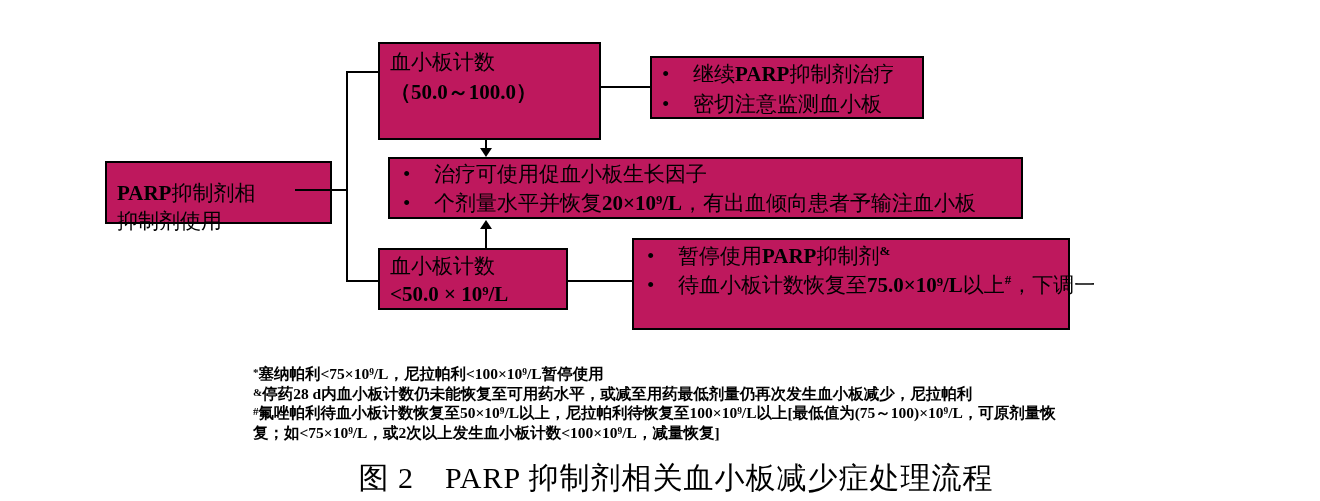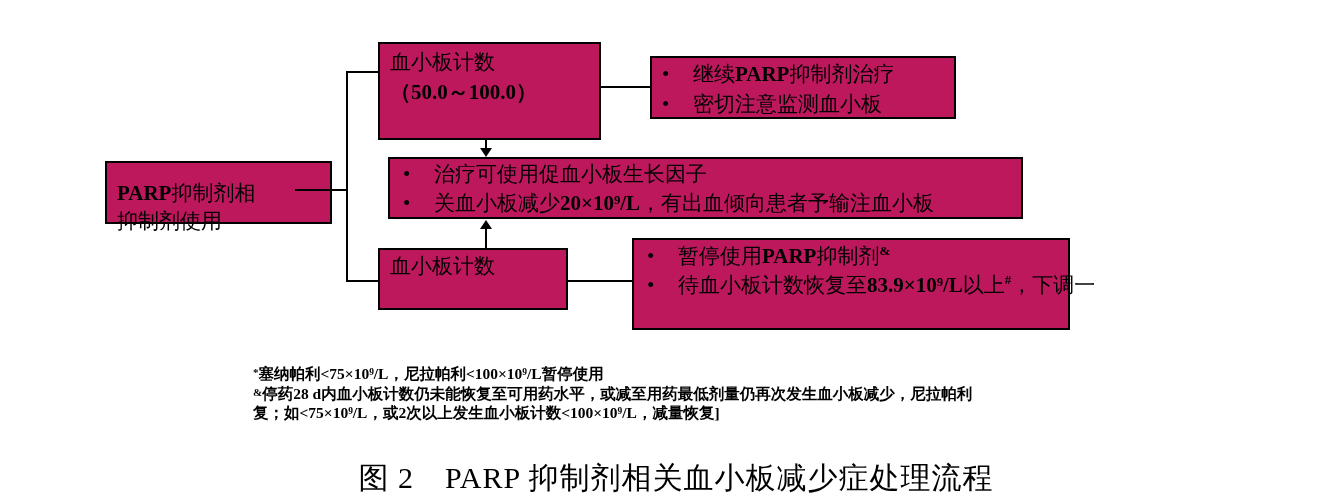--- a/index.html
+++ b/index.html
@@ -30,21 +30,21 @@
   .fn-line{white-space:nowrap;}
   .fn-marker{font-size:11px; vertical-align:3px;}
   #caption{
     position:absolute; left:16px; top:458px; width:1320px;
     text-align:center; font-size:30px; letter-spacing:1px;
   }
   
   #box-start{left:105px; top:161px; width:227px; height:63px; padding:16px 0 0 10px;}
   #box-range{left:378px; top:42px; width:223px; height:98px; padding:3px 0 0 10px; }
   #box-range .bline{line-height:30px;}
-  #box-continue{left:650px; top:56px; width:306px; height:63px; padding:1px 0 0 10px;}
+  #box-continue{left:650px; top:56px; width:274px; height:63px; padding:1px 0 0 10px;}
   #box-continue .brow{line-height:30px;}
   #box-treat{left:388px; top:157px; width:635px; height:62px; padding:1px 0 0 13px;}
   #box-treat .brow{line-height:29px;}
   #box-low{left:378px; top:248px; width:190px; height:62px; padding:2px 0 0 10px;}
   #box-pause{left:632px; top:238px; width:438px; height:92px; padding:2px 0 16px 13px;}
   #box-pause .brow{line-height:29px;}
 </style>
 </head>
 <body>
 
@@ -71,53 +71,55 @@
     </div>
   </div>
 
   <div class="box" id="box-treat">
     <div class="brow">
       <span class="dot has"></span>
       <span class="btext"><span>治疗可使用促血小板生长因子</span></span>
     </div>
     <div class="brow">
       <span class="dot has"></span>
-      <span class="btext"><span>关血小板减少</span><b>20×10⁹/L</b><span>，有出血倾向患者予输注血小板</span></span>
+      <span class="btext"><span>个剂量水平并恢复</span><b>20×10⁹/L</b><span>，有出血倾向患者予输注血小板</span></span>
     </div>
   </div>
 
   <div class="box" id="box-low">
     <div class="bline"><span>血小板计数</span></div>
+    <div class="bline"><b>&lt;50.0 × 10⁹/L</b></div>
   </div>
 
   <div class="box" id="box-pause">
     <div class="brow">
       <span class="dot has"></span>
       <span class="btext"><span>暂停使用</span><b>PARP</b><span>抑制剂</span><sup>&amp;</sup></span>
     </div>
     <div class="brow">
       <span class="dot has"></span>
-      <span class="btext"><span>待血小板计数恢复至</span><b>83.9×10⁹/L</b><span>以上</span><sup>#</sup><span>，下调一</span></span>
+      <span class="btext"><span>待血小板计数恢复至</span><b>75.0×10⁹/L</b><span>以上</span><sup>#</sup><span>，下调一</span></span>
     </div>
   </div>
 
   <div class="conn" style="left:295px; top:189px; width:52px; height:2px;"></div>
   <div class="conn" style="left:346px; top:71px; width:2px; height:211px;"></div>
   <div class="conn" style="left:347px; top:71px; width:31px; height:2px;"></div>
   <div class="conn" style="left:347px; top:280px; width:31px; height:2px;"></div>
   <div class="conn" style="left:601px; top:86px; width:49px; height:2px;"></div>
   <div class="conn" style="left:568px; top:280px; width:64px; height:2px;"></div>
 
   <div class="conn" style="left:485px; top:140px; width:2px; height:10px;"></div>
   <div class="tri down" style="left:480px; top:148px;"></div>
 
   <div class="tri up" style="left:480px; top:220px;"></div>
   <div class="conn" style="left:485px; top:228px; width:2px; height:20px;"></div>
 
   <div id="footnotes">
     <div class="fn-line"><sup class="fn-marker">*</sup><span>塞纳帕利&lt;75×10⁹/L，尼拉帕利&lt;100×10⁹/L暂停使用</span></div>
     <div class="fn-line"><sup class="fn-marker">&amp;</sup><span>停药28 d内血小板计数仍未能恢复至可用药水平，或减至用药最低剂量仍再次发生血小板减少，尼拉帕利</span></div>
+    <div class="fn-line"><sup class="fn-marker">#</sup><span>氟唑帕利待血小板计数恢复至50×10⁹/L以上，尼拉帕利待恢复至100×10⁹/L以上[最低值为(75～100)×10⁹/L，可原剂量恢</span></div>
     <div class="fn-line"><sup class="fn-marker"></sup><span>复；如&lt;75×10⁹/L，或2次以上发生血小板计数&lt;100×10⁹/L，减量恢复]</span></div>
   </div>
 
   <div id="caption">图 2　PARP 抑制剂相关血小板减少症处理流程</div>
 
 </div>
 
 </body></html>

